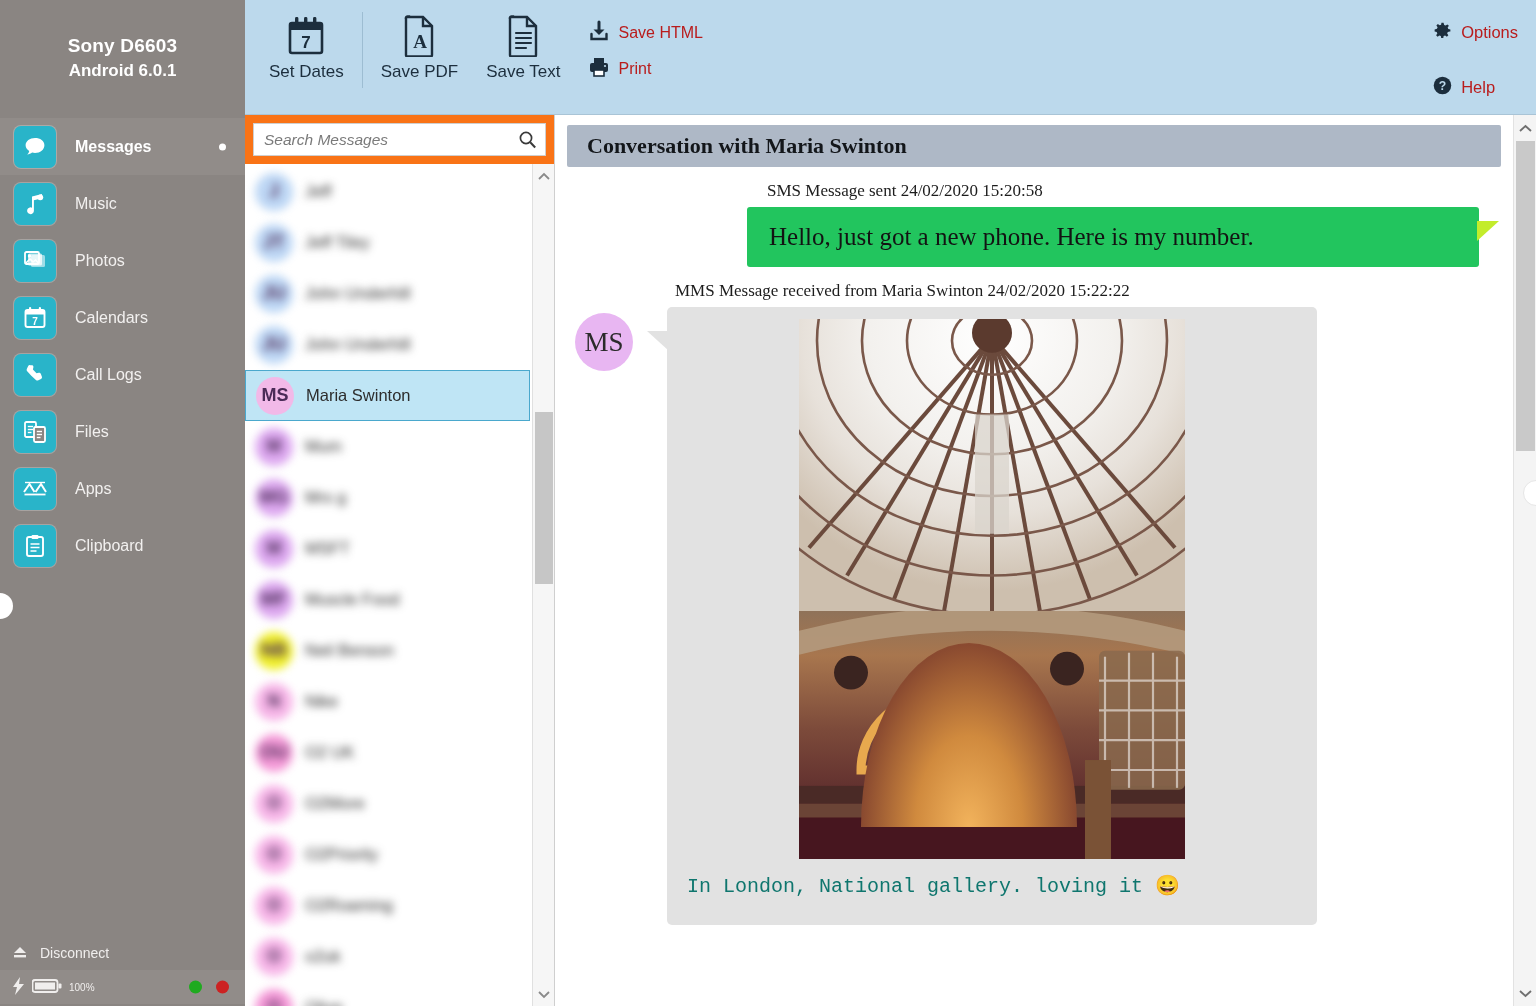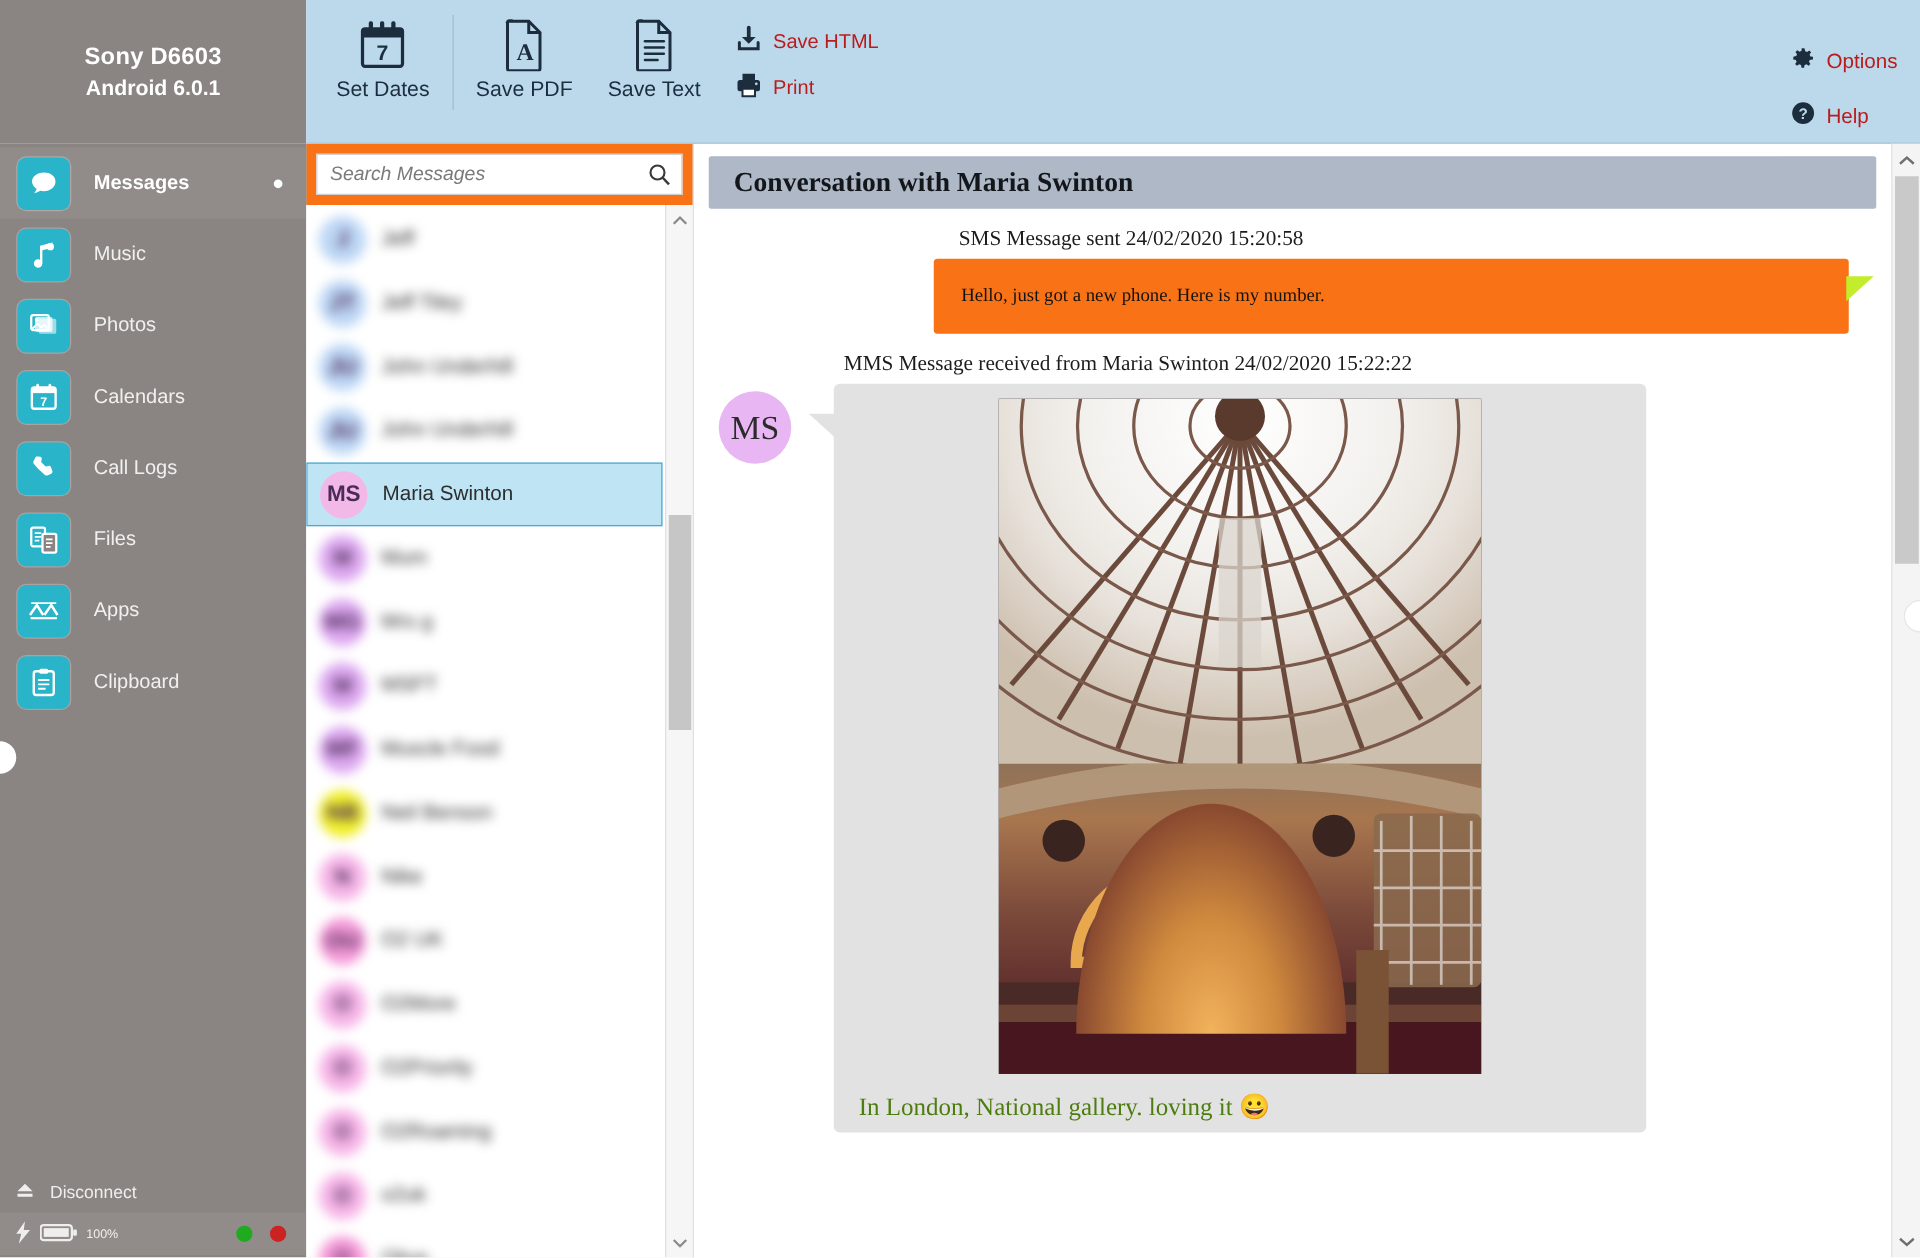--- a/index.html
+++ b/index.html
@@ -55,22 +55,22 @@
   .tb-stack {
     display: flex; flex-direction: column;
     justify-content: flex-start;
     padding-top: 20px; margin-left: 14px; gap: 10px;
   }
   .tb-row-btn {
     display: flex; align-items: center; gap: 8px;
     color: #b91c1c; font-size: 16px; white-space: nowrap;
   }
   .tb-right {
-    position: absolute; right: 18px; top: 36px;
-    display: flex; flex-direction: column; gap: 18px; align-items: flex-start; margin-left: 23px;
+    position: absolute; right: 18px; top: 20px;
+    display: flex; flex-direction: column; gap: 30px; align-items: flex-start; margin-left: 23px;
   }
   .tb-right .tb-row-btn { font-size: 16.5px; }
 
   
   .body-row { display: flex; flex: 1; min-height: 0; }
 
   
   .sidebar {
     width: 245px; flex: 0 0 245px;
     background: #8a8582;
@@ -222,27 +222,27 @@
     font-size: 17px; color: #1c1c1c;
   }
   .msg-meta.sent { text-align: left; padding-left: 200px; }
   .msg-meta.recv { text-align: left; padding-left: 108px; }
 
   .bubble-row { display: flex; align-items: flex-start; margin-top: 6px; }
   .bubble-row.sent { padding-left: 180px; }
 
   .bubble-sent {
     position: relative;
-    background: #f97316;
+    background: #22c55e;
     flex: 1;
     min-height: 60px;
     display: flex; align-items: center;
     padding: 10px 22px;
     font-family: "Liberation Serif", serif;
-    font-size: 15px; color: #131313;
+    font-size: 25px; color: #131313;
     border-radius: 3px;
     margin-right: 22px;
   }
   .bubble-sent::after {
     content: ""; position: absolute;
     right: -20px; top: 14px;
     border-left: 22px solid #c3ec2b;
     border-top: 0 solid transparent;
     border-bottom: 20px solid transparent;
   }
@@ -272,23 +272,23 @@
     border-top: 0 solid transparent;
     border-bottom: 20px solid transparent;
   }
   .mms-photo {
     width: 386px; height: 540px;
     position: relative; overflow: hidden;
     background: #2a1a18;
   }
   .mms-caption {
     align-self: flex-start;
-    font-family: Liberation Serif, serif;
-    font-size: 20px; color: #4d7c0f;
-    padding: 14px 4px 8px 4px;
+    font-family: Liberation Mono, monospace;
+    font-size: 20px; color: #0f766e;
+    padding: 14px 4px 27px 4px;
   }
 
   
   .sky {
     position: absolute; left: 0; top: 0; width: 100%; height: 56%;
     background:
       radial-gradient(ellipse 70% 85% at 50% 5%, #ffffff 0%, #f3f1ee 45%, #e7e1da 70%, #cdbfae 100%);
   }
   .dome-ribs { position: absolute; left: 0; top: 0; width: 100%; height: 58%; }
   .lower {

